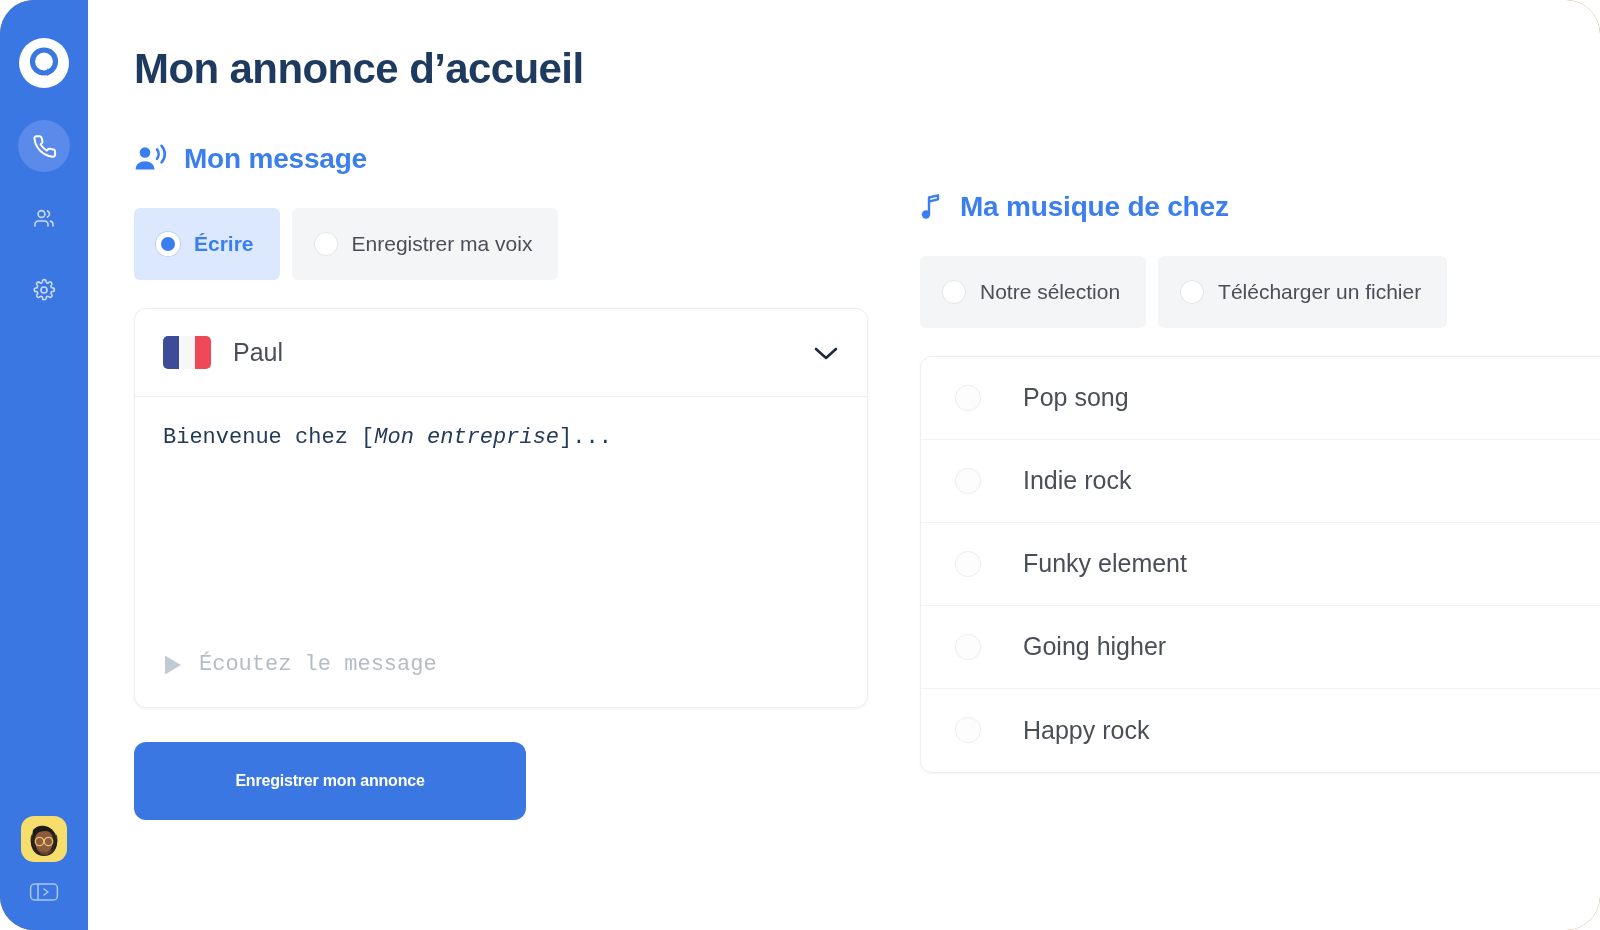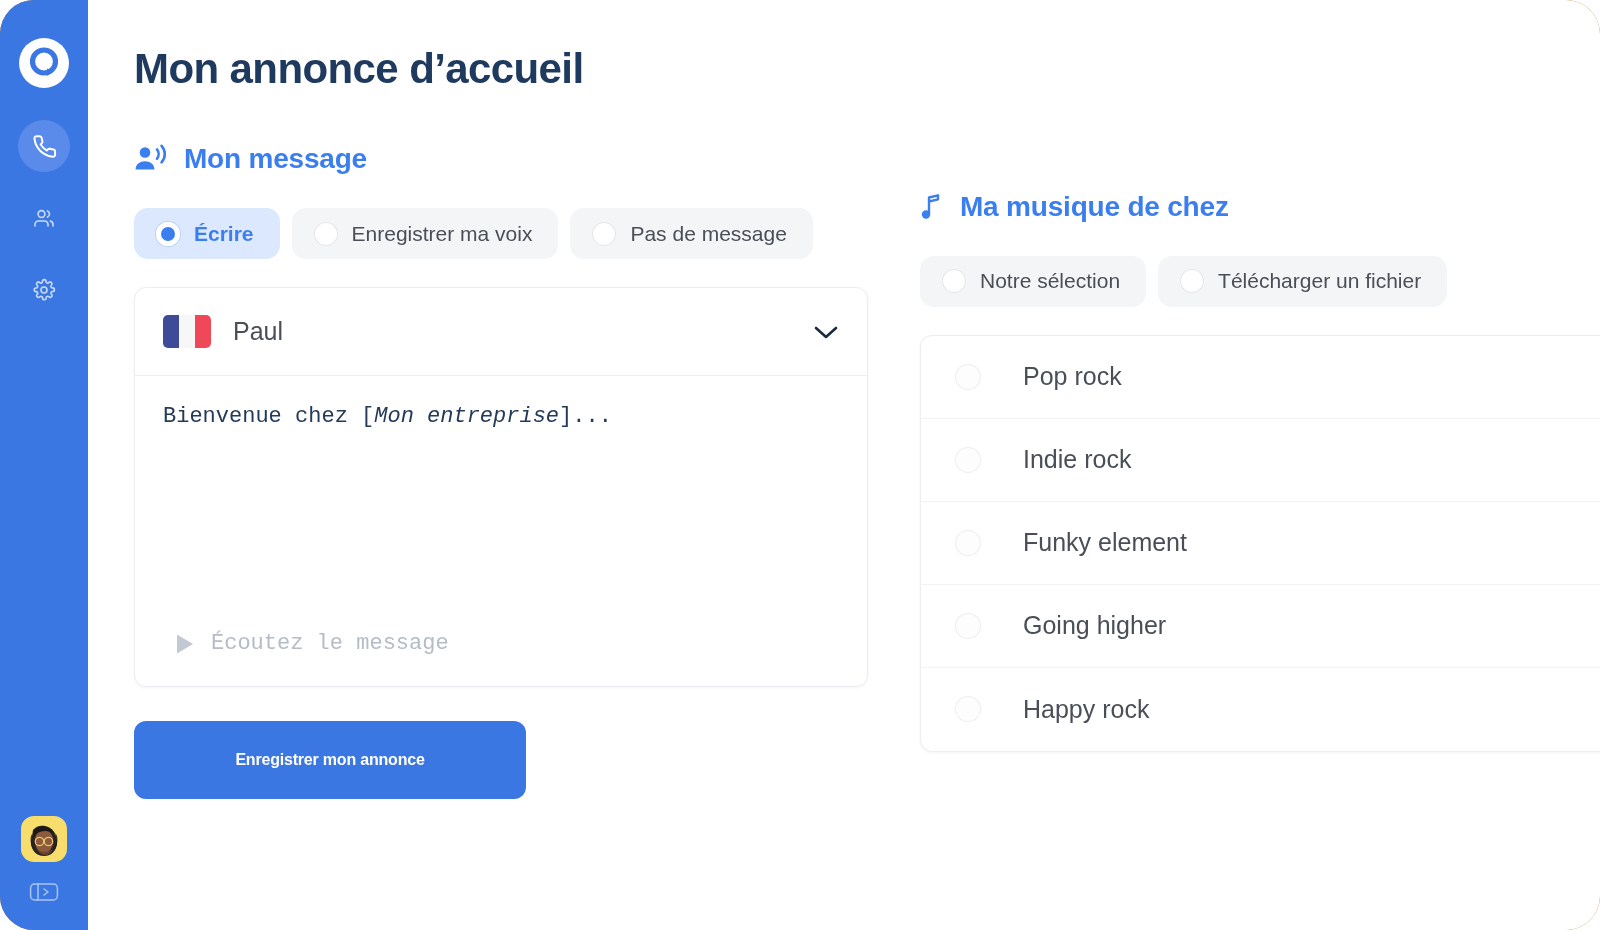--- a/index.html
+++ b/index.html
@@ -143,23 +143,23 @@
     color: #3b7ef0;
     letter-spacing: -0.2px;
   }
 
   
   .pill-row { display: flex; gap: 12px; }
   .pill {
     display: flex;
     align-items: center;
     gap: 14px;
-    height: 51px;
+    height: 72px;
     padding: 0 26px 0 22px;
-    border-radius: 14px;
+    border-radius: 6px;
     background: #f4f5f7;
     cursor: pointer;
     box-sizing: border-box;
     white-space: nowrap;
   }
   .pill.selected { background: #dbe8fd; }
   .pill-label { font-size: 21px; color: #4a4f57; }
   .pill.selected .pill-label { color: #3b7ef0; font-weight: bold; }
 
   .radio {
@@ -234,21 +234,21 @@
   }
   .msg-text {
     font-size: 22px;
     color: #233a58;
     line-height: 1.4;
   }
   .msg-text em { font-style: italic; }
 
   .play-row {
     position: absolute;
-    left: 40px;
+    left: 28px;
     bottom: 30px;
     display: flex;
     align-items: center;
     gap: 16px;
     cursor: pointer;
   }
   .play-label { font-size: 22px; color: #b6bcc6; }
 
   .save-button {
     margin-top: 34px;
@@ -385,24 +385,20 @@
 
         <div class="pill-row">
           <div class="pill selected">
             <span class="radio on"></span>
             <span class="pill-label">Écrire</span>
           </div>
           <div class="pill">
             <span class="radio"></span>
             <span class="pill-label">Enregistrer ma voix</span>
           </div>
-          <div class="pill">
-            <span class="radio"></span>
-            <span class="pill-label">Pas de message</span>
-          </div>
         </div>
 
         <div class="message-card">
 
           <div class="voice-select">
             <span class="flag">
               <i class="b"></i>
                 <i class="w"></i>
                 <i class="r"></i>
             </span>
@@ -446,21 +442,21 @@
           </div>
           <div class="pill">
             <span class="radio"></span>
             <span class="pill-label">Télécharger un fichier</span>
           </div>
         </div>
 
         <div class="music-card">
           <div class="music-row">
             <span class="music-radio"></span>
-            <span class="music-label">Pop rock</span>
+            <span class="music-label">Pop song</span>
           </div>
           <div class="music-row">
             <span class="music-radio"></span>
             <span class="music-label">Indie rock</span>
           </div>
           <div class="music-row">
             <span class="music-radio"></span>
             <span class="music-label">Funky element</span>
           </div>
           <div class="music-row">

